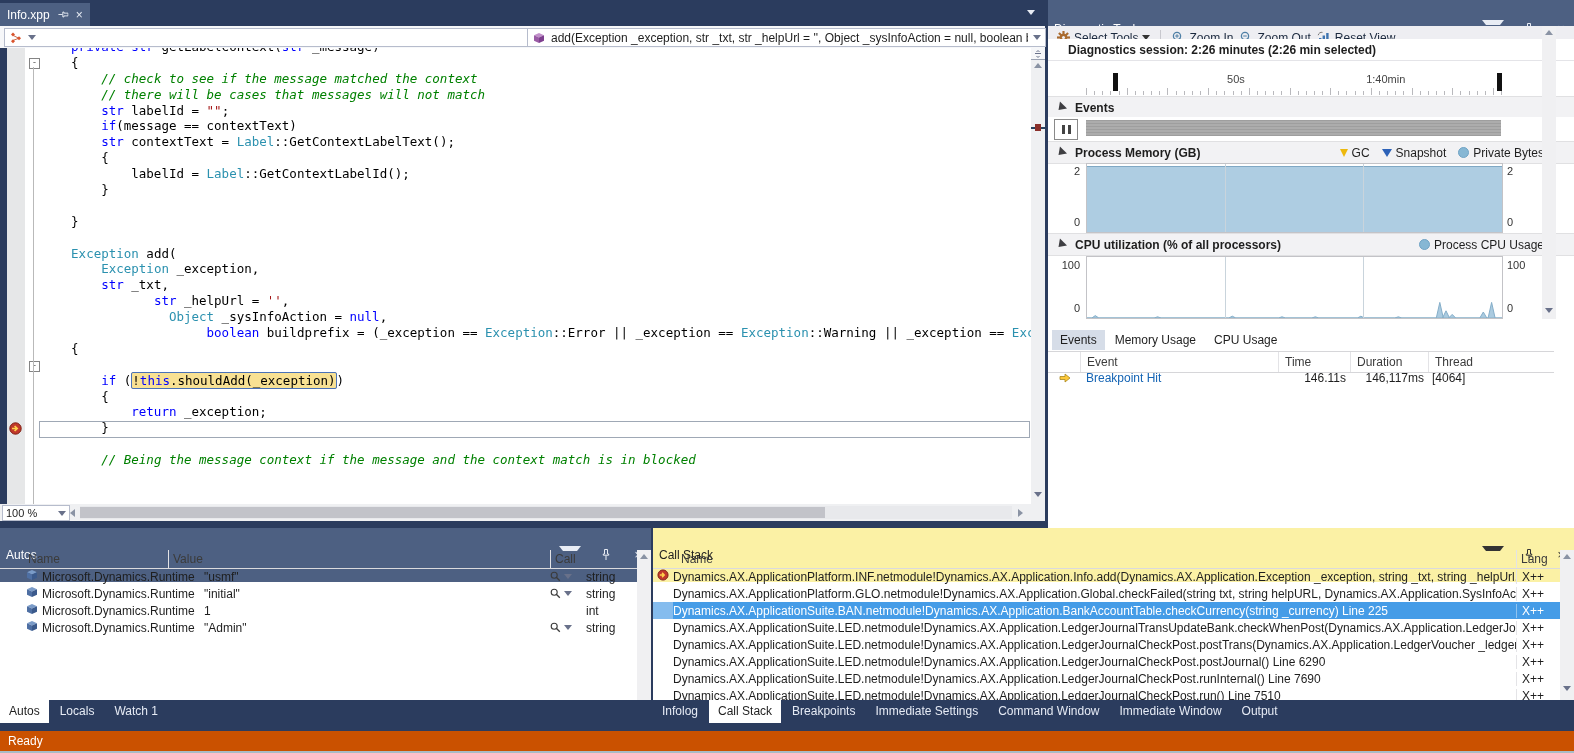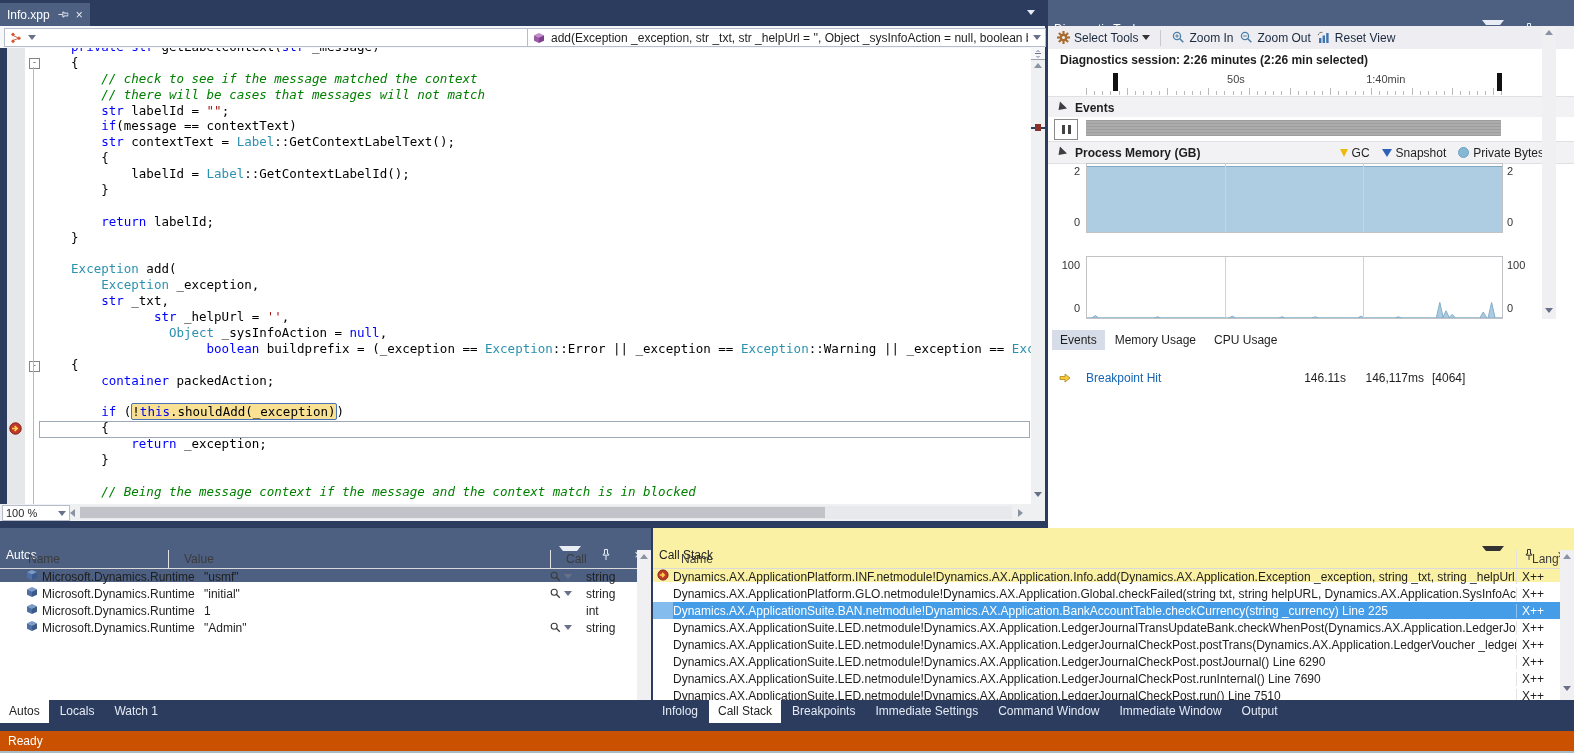--- a/index.html
+++ b/index.html
@@ -58,22 +58,22 @@
   .ptitle .tl{flex:1;}
   .ticn{display:inline-flex;align-items:center;justify-content:center;width:14px;height:14px;}
   
   #diag{left:1048px;top:0;width:526px;height:528px;background:#fff;}
   #dt-title{background:var(--c-titlebar-inactive);color:#fff;}
   #dt-title{height:26px;}
   #dt-toolbar{position:absolute;left:0;top:26px;right:0;height:23px;background:#EEEEF2;border-bottom:1px solid #D5D5DC;
               display:flex;align-items:center;gap:6px;padding:0 8px;color:#1B293E;}
   .tbsep{width:1px;height:16px;background:#C8C8CE;margin:0 4px;}
   .tbitem{display:flex;align-items:center;gap:4px;cursor:default;}
-  #dt-session{position:absolute;left:0;top:49px;right:0;height:21px;display:flex;align-items:center;
-              padding:0 12px;font-weight:bold;border-bottom:1px solid #E4E4E8;background:#fff;}
+  #dt-session{position:absolute;left:0;top:39px;right:0;height:21px;display:flex;align-items:center;
+              padding:0 20px;font-weight:bold;border-bottom:1px solid #E4E4E8;background:#fff;}
   #dt-ruler{position:absolute;left:0;top:70px;right:0;height:26px;background:#fff;border-bottom:1px solid #D9D9DC;}
   #ruler-content{position:absolute;left:38px;top:0;width:415px;height:26px;}
   .rhandle{position:absolute;top:3px;width:5px;height:18px;background:#111;}
   .rlabel{position:absolute;top:3px;font-size:11px;color:#444;}
   .rtick{position:absolute;bottom:1px;width:1px;background:#B9B9BD;}
   .dt-sech{position:absolute;left:0;right:0;height:21px;background:#F2F2F4;border-top:1px solid #E0E0E2;
            border-bottom:1px solid #E0E0E2;display:flex;align-items:center;padding:0 8px;gap:9px;}
   .dt-sech .st{font-weight:bold;}
   .legend{margin-left:auto;display:flex;align-items:center;gap:12px;margin-right:22px;}
   .litem{display:flex;align-items:center;gap:4px;color:#1E1E1E;}
@@ -105,21 +105,21 @@
   #cstack{left:653px;top:528px;width:921px;height:172px;background:#fff;overflow:hidden;}
   #cs-title{background:var(--c-titlebar-active);color:#1E1E1E;}
   .ghead{position:absolute;left:0;top:22px;right:14px;height:18px;border-bottom:1px solid #DADADD;display:flex;align-items:center;color:#3B3B3B;}
   .grows{position:absolute;left:0;top:40px;right:14px;bottom:0;overflow:hidden;}
   .arow,.crow{display:flex;align-items:center;height:17px;white-space:nowrap;}
   .a-ic{margin-left:26px;width:16px;flex:0 0 16px;}
   .a-name{width:154px;flex:0 0 154px;overflow:hidden;}
   .a-val{width:382px;flex:0 0 382px;display:flex;align-items:center;overflow:hidden;padding-left:8px;box-sizing:border-box;}
   .a-magwrap{margin-left:auto;margin-right:6px;display:flex;align-items:center;gap:3px;}
   .a-type{padding-left:8px;}
-  .hc{border-left:1px solid #E3E3E6;height:18px;display:flex;align-items:center;padding-left:15px;box-sizing:border-box;}
+  .hc{border-left:1px solid #E3E3E6;height:18px;display:flex;align-items:center;padding-left:4px;box-sizing:border-box;}
   .c-ic{width:20px;flex:0 0 20px;height:17px;display:flex;align-items:center;justify-content:center;}
   .c-name{flex:1;overflow:hidden;}
   .c-lang{width:44px;flex:0 0 44px;border-left:1px solid #E4E4E7;padding-left:5px;box-sizing:border-box;}
   .crow.sel{background:var(--c-selection);color:#fff;}
   .crow.sel .c-ic{background:#85BCEE;height:17px;}
   .crow.sel .c-lang{border-left-color:rgba(255,255,255,.4);}
   .vsb{position:absolute;right:0;top:22px;width:14px;bottom:0;background:#F0F0F2;}
   
   #tabsL{left:0;top:700px;width:651px;height:23px;display:flex;gap:2px;}
   #tabsR{left:653px;top:700px;width:921px;height:23px;display:flex;gap:2px;}
@@ -190,31 +190,29 @@
           <div class="cl"><span class="clt" style="padding-left: calc(4ch + 16px);"><span class="tk-p">{</span></span></div>
           <div class="cl"><span class="clt" style="padding-left: calc(8ch + 16px);"><span class="tk-c">// check to see if the message matched the context</span></span></div>
           <div class="cl"><span class="clt" style="padding-left: calc(8ch + 16px);"><span class="tk-c">// there will be cases that messages will not match</span></span></div>
           <div class="cl"><span class="clt" style="padding-left: calc(8ch + 16px);"><span class="tk-k">str</span><span class="tk-p"> labelId = </span><span class="tk-s">""</span><span class="tk-p">;</span></span></div>
           <div class="cl"><span class="clt" style="padding-left: calc(8ch + 16px);"><span class="tk-k">if</span><span class="tk-p">(message == contextText)</span></span></div>
           <div class="cl"><span class="clt" style="padding-left: calc(8ch + 16px);"><span class="tk-k">str</span><span class="tk-p"> contextText = </span><span class="tk-t">Label</span><span class="tk-p">::GetContextLabelText();</span></span></div>
           <div class="cl"><span class="clt" style="padding-left: calc(8ch + 16px);"><span class="tk-p">{</span></span></div>
           <div class="cl"><span class="clt" style="padding-left: calc(12ch + 16px);"><span class="tk-p">labelId = </span><span class="tk-t">Label</span><span class="tk-p">::GetContextLabelId();</span></span></div>
           <div class="cl"><span class="clt" style="padding-left: calc(8ch + 16px);"><span class="tk-p">}</span></span></div>
           <div class="cl"></div>
-          <div class="cl"><span class="clt" style="padding-left: calc(8ch + 16px);"><span class="tk-k">return</span><span class="tk-p"> labelId;</span></span></div>
           <div class="cl"><span class="clt" style="padding-left: calc(4ch + 16px);"><span class="tk-p">}</span></span></div>
           <div class="cl"></div>
           <div class="cl"><span class="clt" style="padding-left: calc(4ch + 16px);"><span class="tk-t">Exception</span><span class="tk-p"> add(</span></span></div>
           <div class="cl"><span class="clt" style="padding-left: calc(8ch + 16px);"><span class="tk-t">Exception</span><span class="tk-p"> _exception,</span></span></div>
           <div class="cl"><span class="clt" style="padding-left: calc(8ch + 16px);"><span class="tk-k">str</span><span class="tk-p"> _txt,</span></span></div>
           <div class="cl"><span class="clt" style="padding-left: calc(15ch + 16px);"><span class="tk-k">str</span><span class="tk-p"> _helpUrl = </span><span class="tk-s">''</span><span class="tk-p">,</span></span></div>
           <div class="cl"><span class="clt" style="padding-left: calc(17ch + 16px);"><span class="tk-t">Object</span><span class="tk-p"> _sysInfoAction = </span><span class="tk-k">null</span><span class="tk-p">,</span></span></div>
           <div class="cl"><span class="clt" style="padding-left: calc(22ch + 16px);"><span class="tk-k">boolean</span><span class="tk-p"> buildprefix = (_exception == </span><span class="tk-t">Exception</span><span class="tk-p">::Error || _exception == </span><span class="tk-t">Exception</span><span class="tk-p">::Warning || _exception == </span><span class="tk-t">Exception</span></span></div>
           <div class="cl"><span class="clt" style="padding-left: calc(4ch + 16px);"><span class="tk-p">{</span></span></div>
-          <div class="cl"><span class="clt" style="padding-left: calc(8ch + 16px);"><span class="tk-k">container</span><span class="tk-p"> packedAction;</span></span></div>
           <div class="cl"></div>
           <div class="cl"><span class="clt" style="padding-left: calc(8ch + 16px);"><span class="tk-k">if</span><span class="tk-p"> (</span><span class="hlbox"><span class="tk-p">!</span><span class="tk-k">this</span><span class="tk-p">.shouldAdd(_exception)</span></span><span class="tk-p">)</span></span></div>
           <div class="cl"><span class="clt" style="padding-left: calc(8ch + 16px);"><span class="tk-p">{</span></span></div>
           <div class="cl"><span class="clt" style="padding-left: calc(12ch + 16px);"><span class="tk-k">return</span><span class="tk-p"> _exception;</span></span></div>
           <div class="cl"><span class="clt" style="padding-left: calc(8ch + 16px);"><span class="tk-p">}</span></span></div>
           <div class="cl"></div>
           <div class="cl"><span class="clt" style="padding-left: calc(8ch + 16px);"><span class="tk-c">// Being the message context if the message and the context match is in blocked</span></span></div>
         </div>
     <div class="foldbox" style="top: 10.4px;">-</div>
         <div class="foldbox" style="top: 312.5px;">-</div>
@@ -403,36 +401,52 @@
     </div>
     <div class="chart" style="top:163px;height:68px;" id="mem-chart">
       <div class="gl" style="left:33.3%;"></div>
         <div class="gl" style="left:66.6%;"></div>
       <div id="mem-fill" style="height: 95%;"></div>
     </div>
     <span class="ylab" style="left:4px;top:165px;">2</span>
     <span class="ylab" style="left:4px;top:216px;">0</span>
     <span class="ylabr" style="left:459px;top:165px;">2</span>
     <span class="ylabr" style="left:459px;top:216px;">0</span>
+    <div class="dt-sech" style="top:233px;">
+      <span class="exp"></span>
+      <span class="st">CPU utilization (% of all processors)</span>
+      <span class="legend">
+        <span class="litem">
+            <span class="l-circ"></span>
+            <span>Process CPU Usage</span>
+          </span>
+      </span>
+    </div>
     <div class="chart" style="top:256px;height:61px;" id="cpu-chart">
       <div class="gl" style="left:33.3%;"></div>
         <div class="gl" style="left:66.6%;"></div>
       <svg id="cpu-svg" width="415" height="60" style="position:absolute;left:0;bottom:0;">
           <polygon points="0,60 4.8,60 8.3,57.6 11.8,60 67.1,60 70.6,58.8 74.1,60 141.8,60 145.3,58.2 148.8,60 191.5,60 195.0,58.8 198.5,60 224.8,60 228.3,58.8 231.8,60 270.4,60 273.9,58.2 277.4,60 307.8,60 311.3,58.8 314.8,60 349.3,60 352.8,44.4 356.3,60 355.5,60 359.0,52.8 362.5,60 361.7,60 365.2,56.4 368.7,60 392.8,60 396.3,54.0 399.8,60 401.1,60 404.6,44.4 408.1,60 415,60" fill="var(--c-cpu-fill)" stroke="#85AEC9"></polygon>
         </svg>
     </div>
     <span class="ylab" style="left:4px;top:259px;">100</span>
     <span class="ylab" style="left:4px;top:302px;">0</span>
     <span class="ylabr" style="left:459px;top:259px;">100</span>
     <span class="ylabr" style="left:459px;top:302px;">0</span>
     <div id="dt-tabs">
         <div class="dttab active">Events</div>
         <div class="dttab">Memory Usage</div>
         <div class="dttab">CPU Usage</div>
       </div>
+    <div id="dt-thead">
+      <span class="dtcol" style="left:32px;width:196px;">Event</span>
+      <span class="dtcol" style="left:230px;width:70px;">Time</span>
+      <span class="dtcol" style="left:302px;width:76px;">Duration</span>
+      <span class="dtcol" style="left:380px;width:108px;">Thread</span>
+    </div>
     <div id="dt-trow">
       <span class="ticn" style="margin-left:10px;">
         <svg width="12" height="12" viewBox="0 0 12 12">
             <path d="M1 4.5h5V2l5 4-5 4V7.5H1z" fill="#FDC93A" stroke="#A8861D" stroke-width="0.8"></path>
           </svg>
       </span>
       <span style="margin-left:14px;color:#1464B4;">Breakpoint Hit</span>
       <span style="position:absolute;left:230px;width:68px;text-align:right;">146.11s</span>
       <span style="position:absolute;left:302px;width:74px;text-align:right;">146,117ms</span>
       <span style="position:absolute;left:384px;">[4064]</span>

